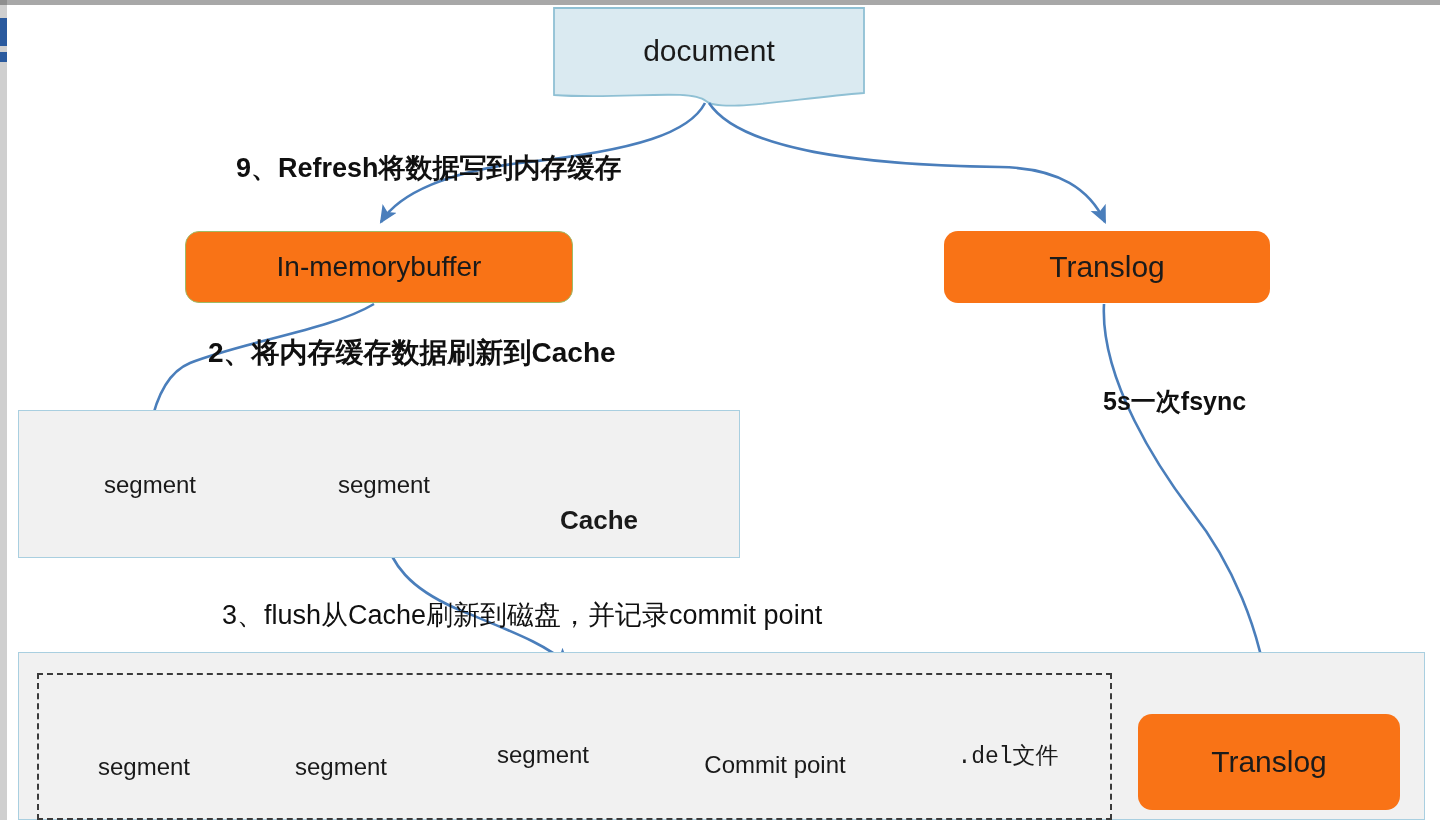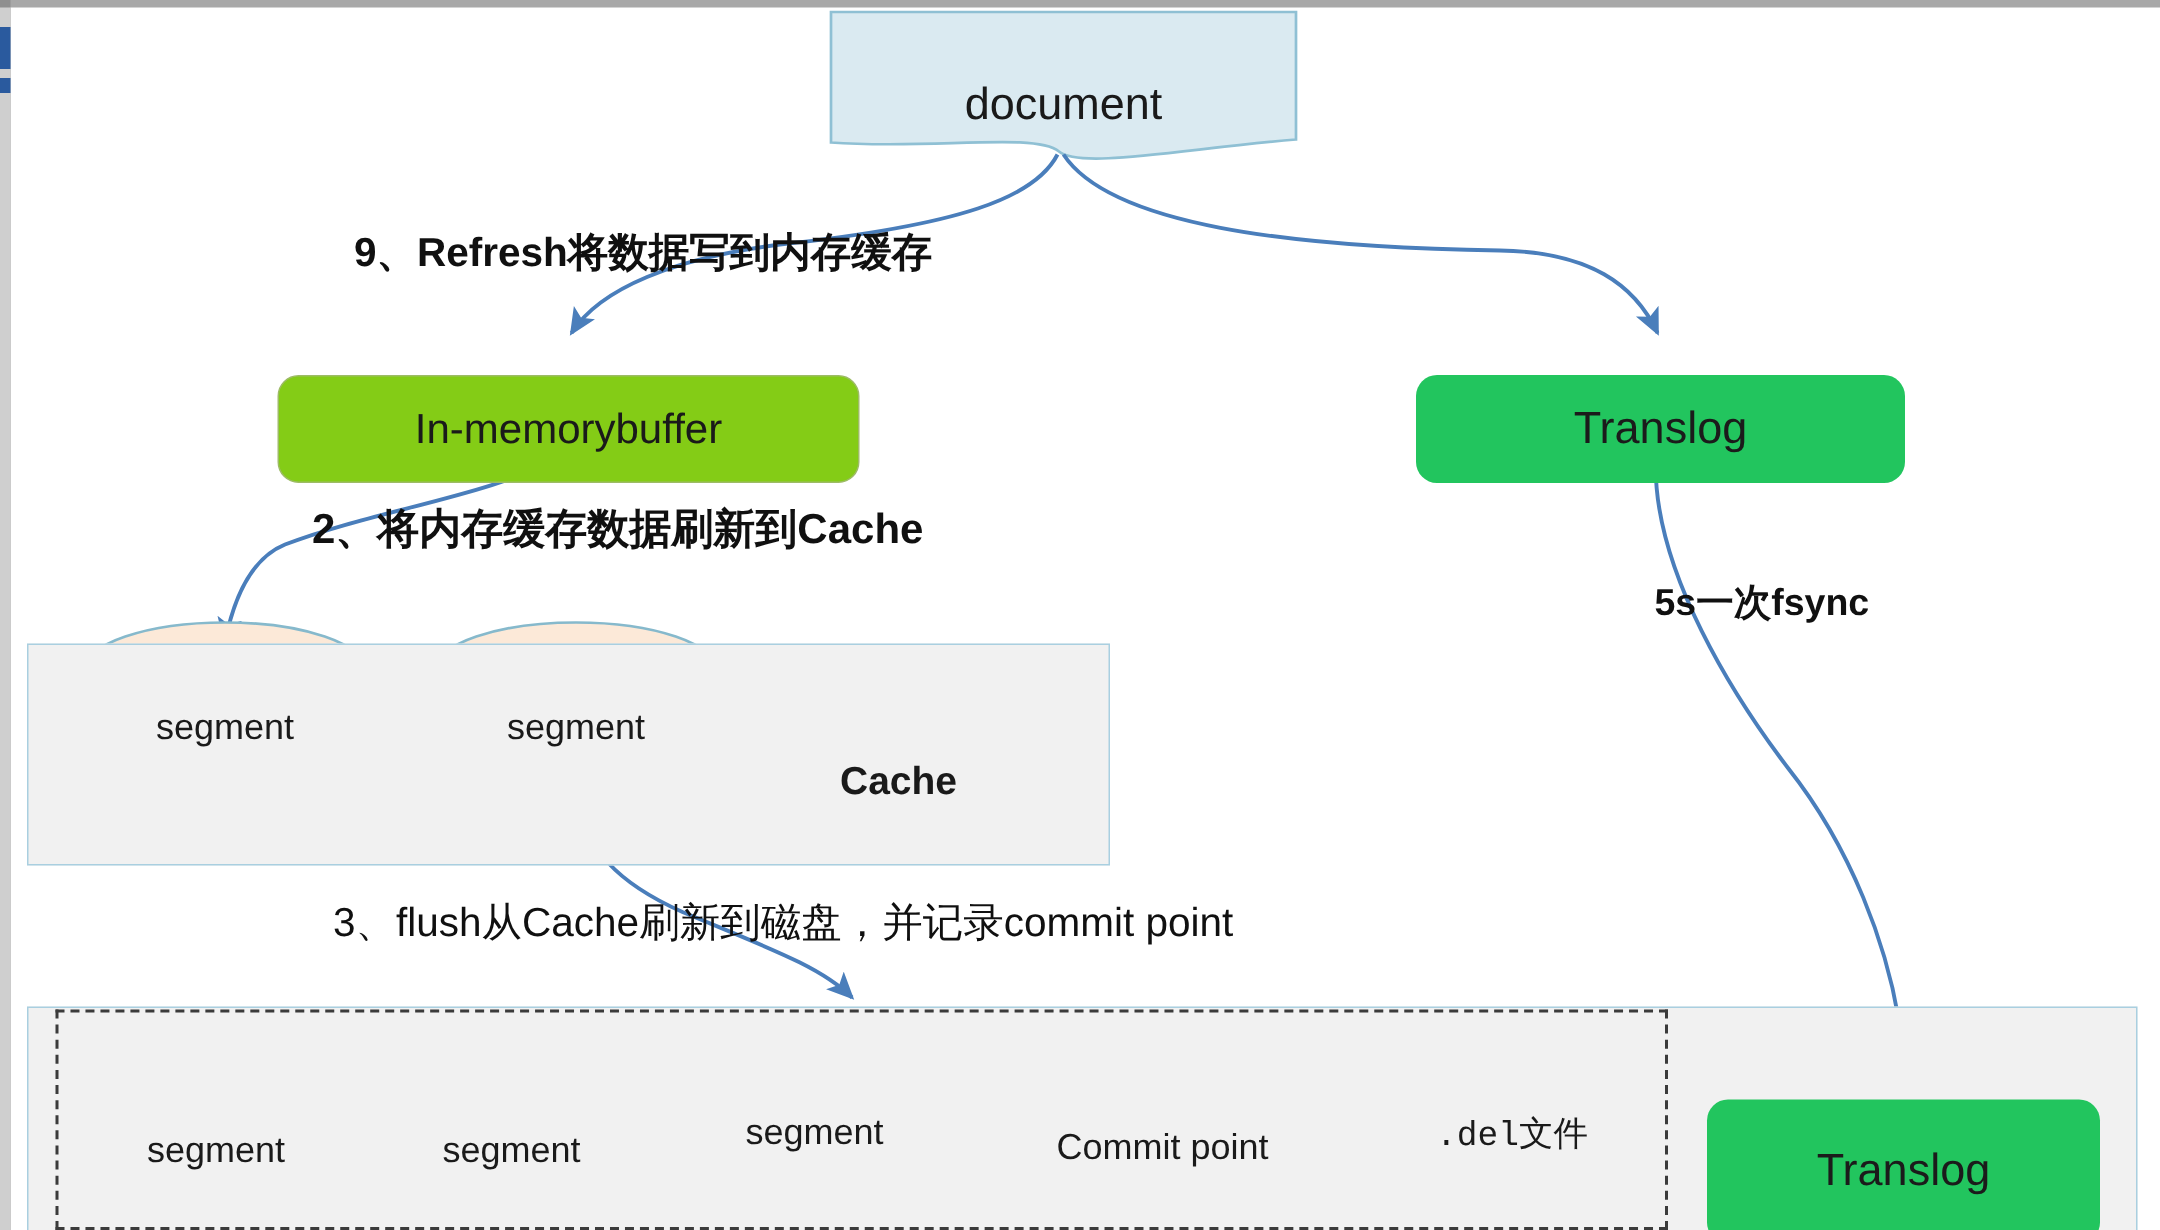--- a/index.html
+++ b/index.html
@@ -14,31 +14,31 @@
   #top-rule{position:absolute;left:0;top:0;width:1440px;height:5px;background:#a8a8a8;}
   #left-rule{position:absolute;left:0;top:0;width:7px;height:820px;background:#8f8f8f;}
   #scroll-track{position:absolute;left:0;top:5px;width:7px;height:815px;background:#cfcfcf;}
   #scroll-thumb{position:absolute;left:0;top:18px;width:7px;height:28px;background:#2a5a9e;}
   #scroll-thumb2{position:absolute;left:0;top:52px;width:7px;height:10px;background:#2a5a9e;}
 
   #canvas{position:absolute;left:0;top:0;width:1440px;height:820px;}
   svg.layer{position:absolute;left:0;top:0;width:1440px;height:820px;pointer-events:none;}
 
   .node{position:absolute;display:flex;align-items:center;justify-content:center;
-        box-sizing:border-box;color:#1a1a1a;margin-top:19px;}
+        box-sizing:border-box;color:#1a1a1a;}
   #document-label{position:absolute;left:553px;top:7px;width:312px;height:88px;
         font-size:30px;color:#1a1a1a;}
 
   
   #in-memory-buffer{left:185px;top:231px;width:388px;height:72px;
-        background:#84cc16;border:1.6px solid #9dbb66;border-radius:14px;
+        background:#f97316;border:1.6px solid #9dbb66;border-radius:14px;
         font-size:28px;}
 
   
-  .translog{background:#22c55e;border-radius:14px;font-size:30px;color:#1b1b1b;}
+  .translog{background:#f97316;border-radius:14px;font-size:30px;color:#1b1b1b;}
   #translog-top{left:944px;top:231px;width:326px;height:72px;}
   #translog-bottom{left:1138px;top:714px;width:262px;height:96px;}
 
   
   #cache-box{left:18px;top:410px;width:722px;height:148px;
         background:#f1f1f1;border:1.6px solid #a9cfe0;}
   #cache-label{position:absolute;left:560px;top:505px;width:160px;
         font-size:26px;font-weight:bold;color:#1a1a1a;text-align:left;}
 
   

